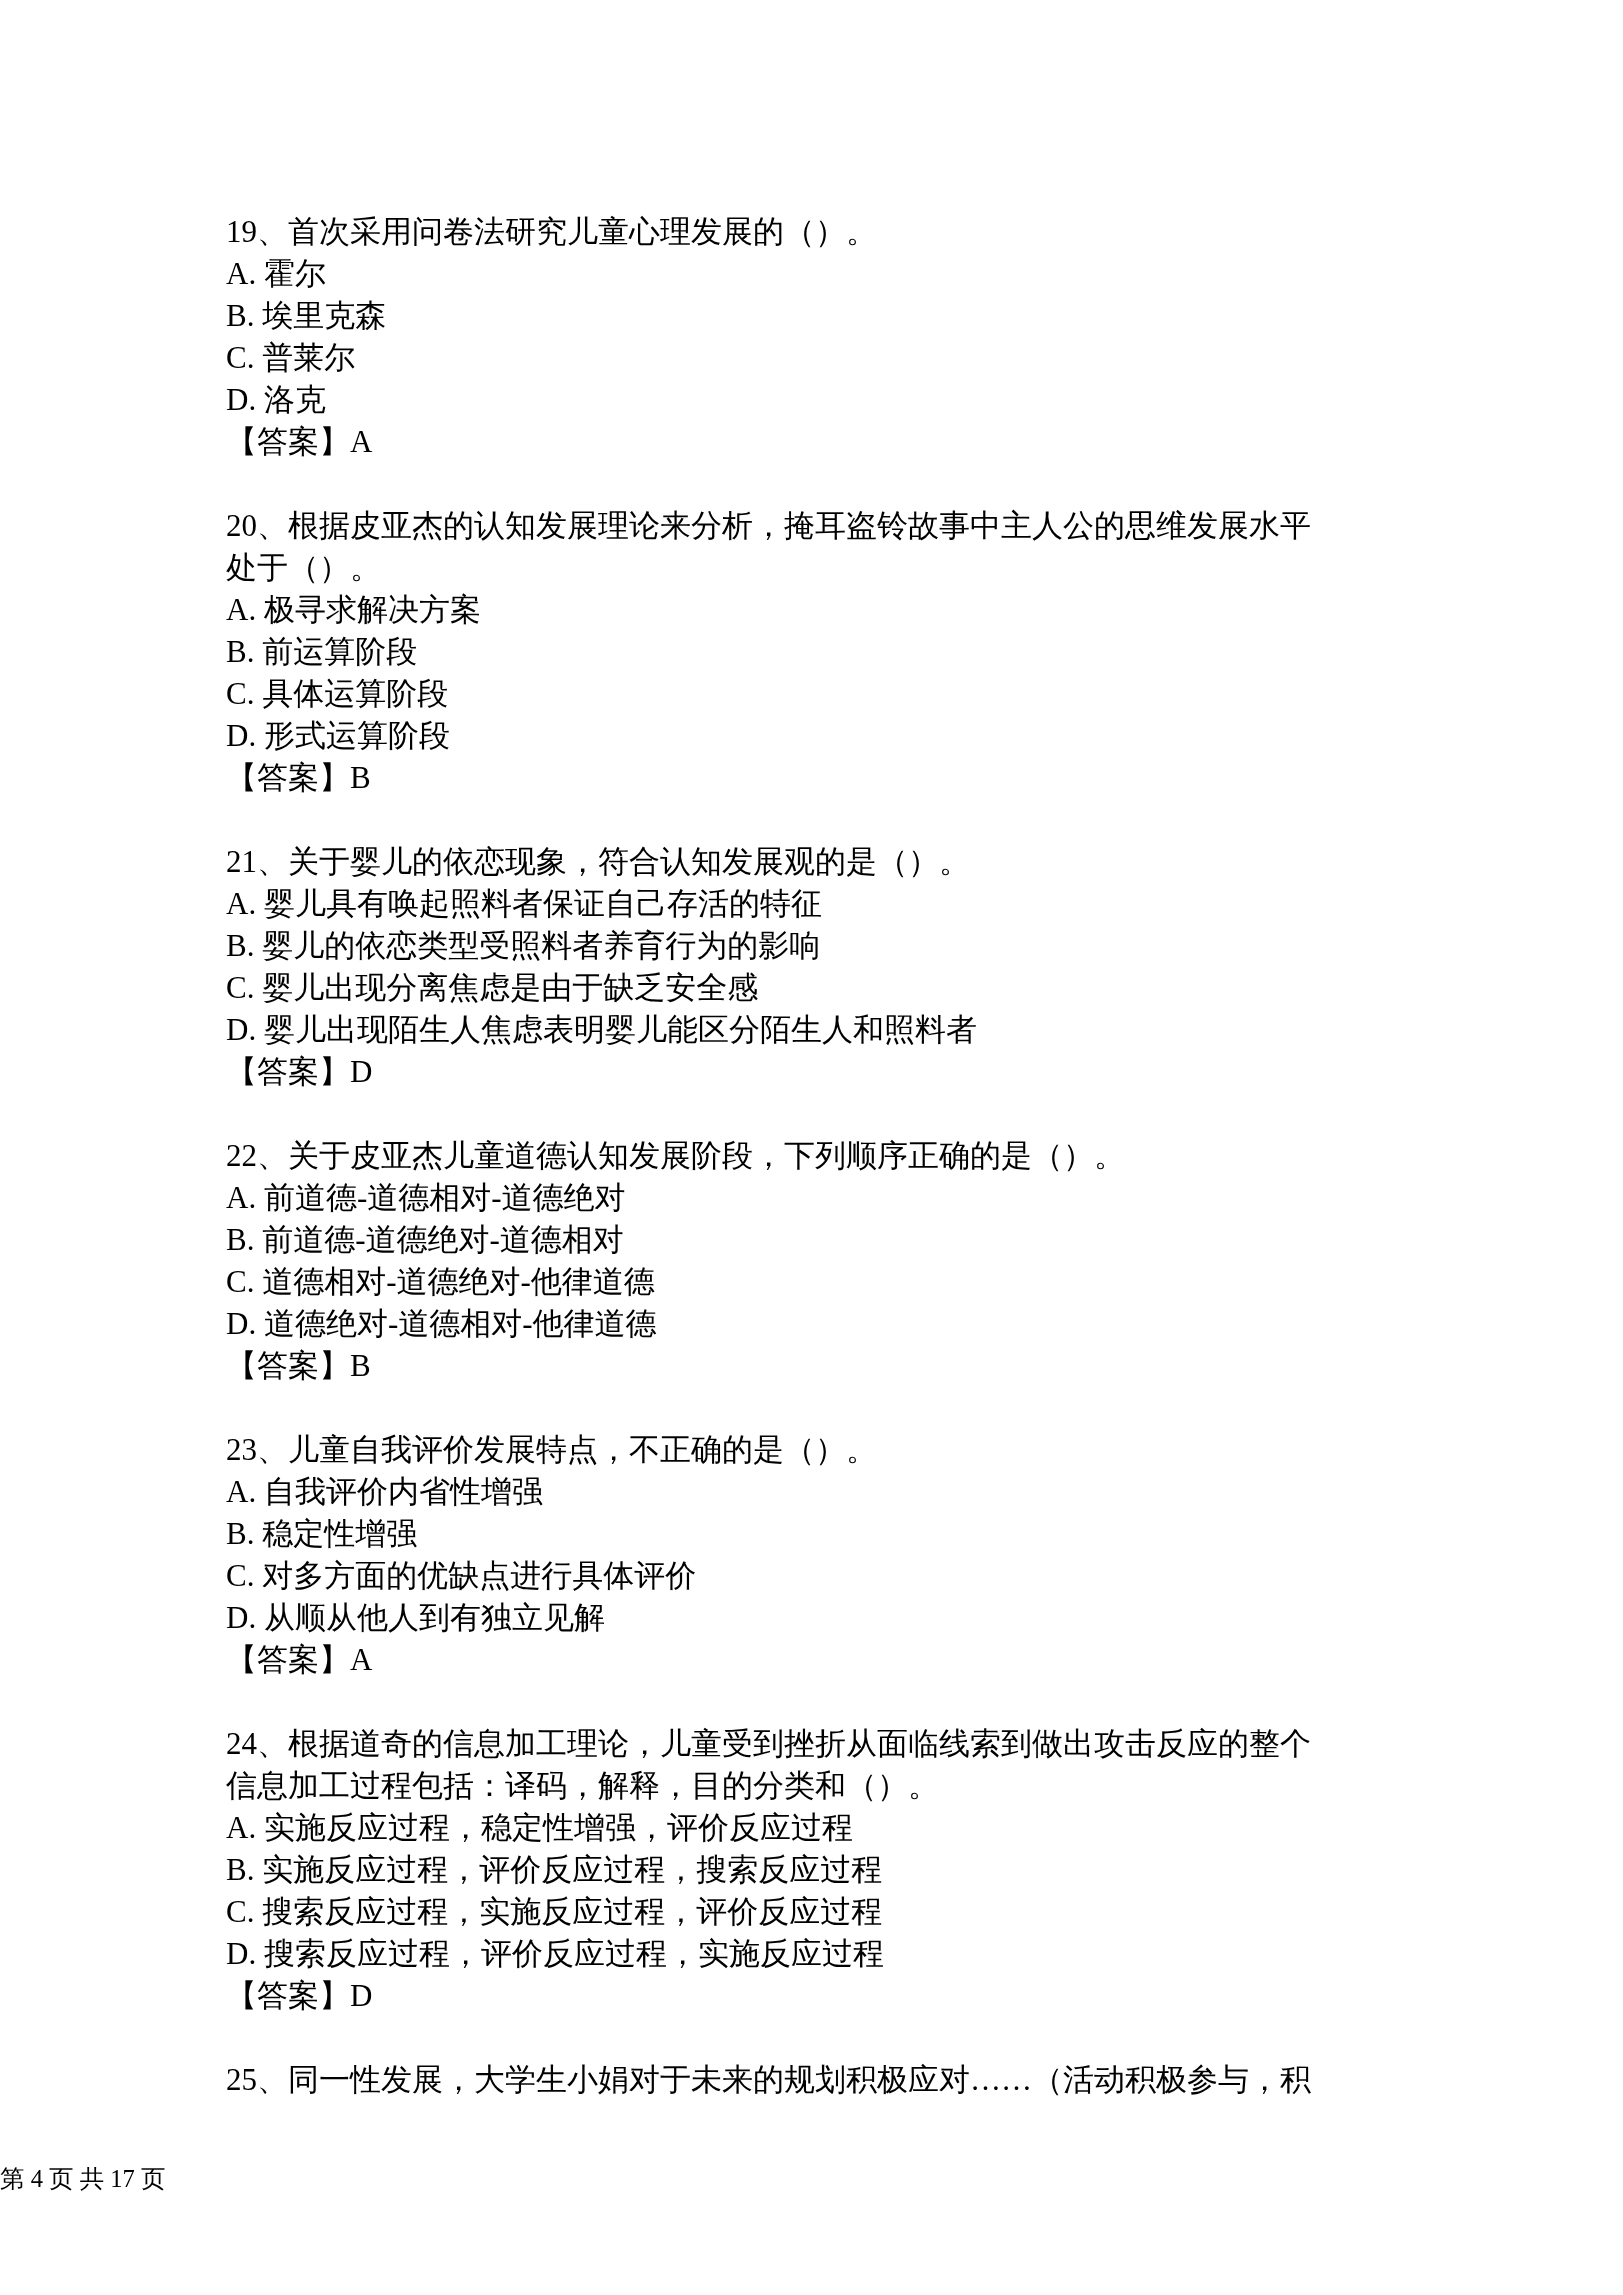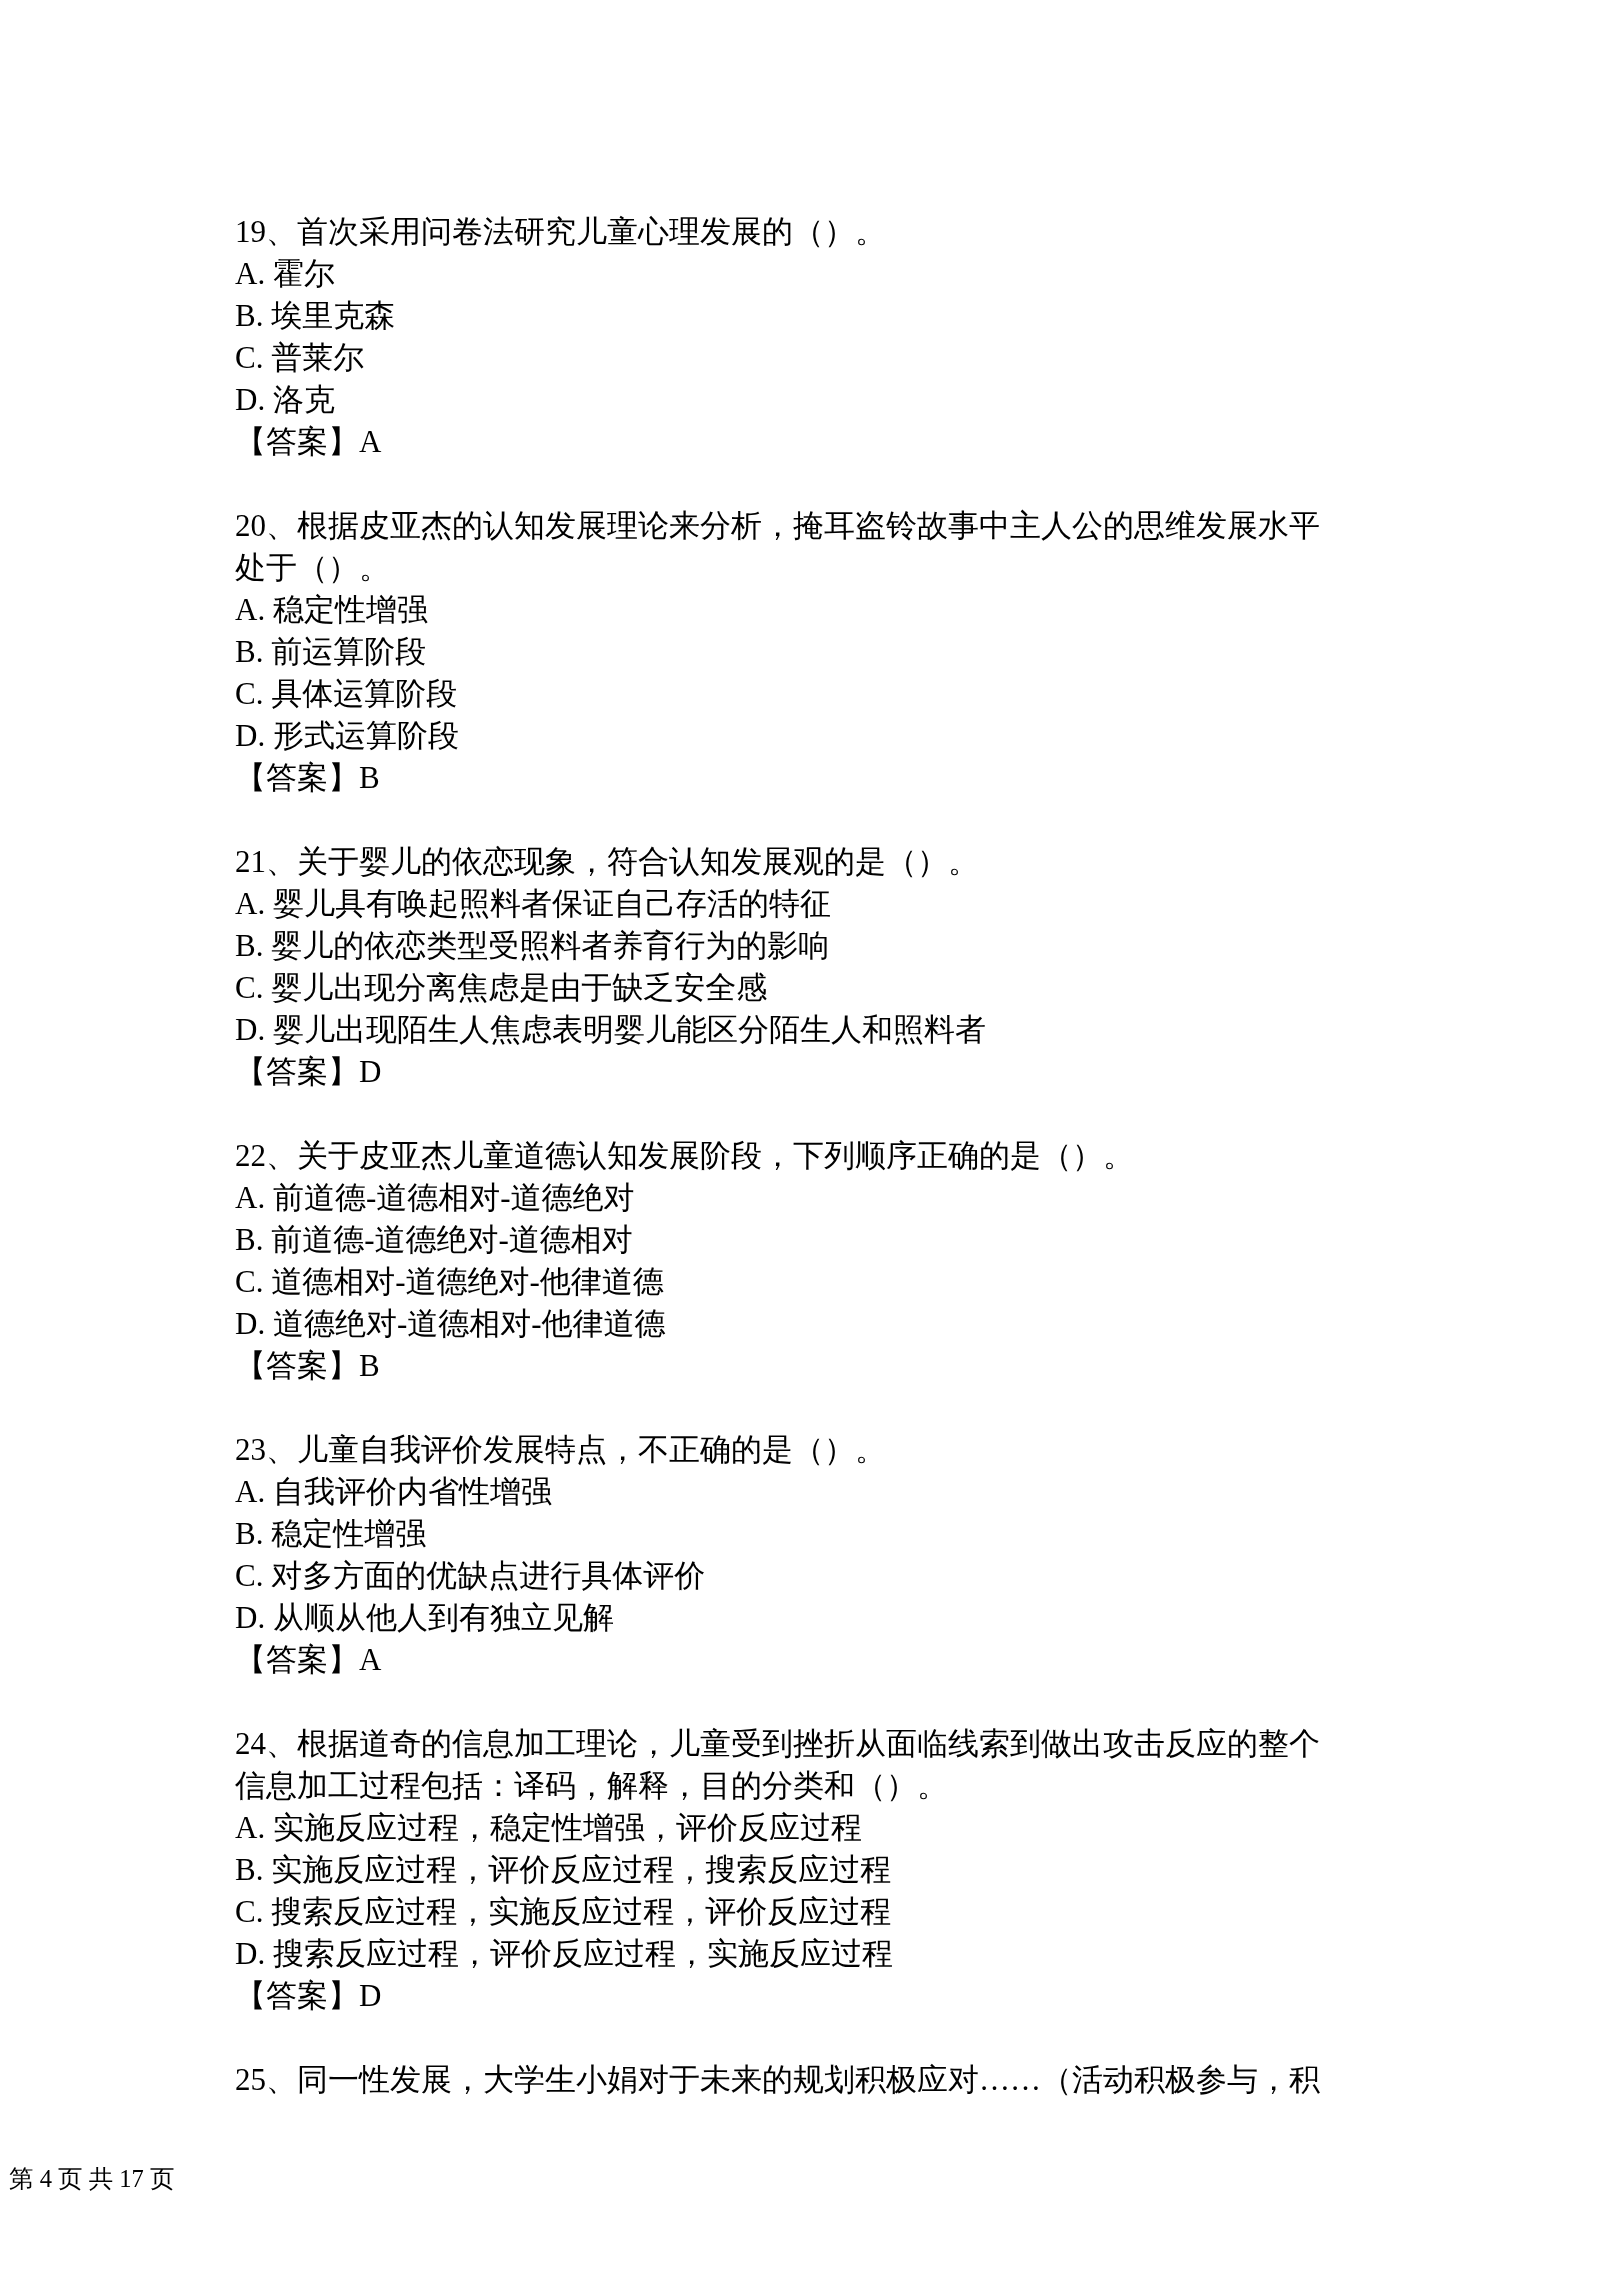--- a/index.html
+++ b/index.html
@@ -5,21 +5,20 @@
   * { margin: 0; padding: 0; box-sizing: border-box; }
   html, body { background: #ffffff; }
   .page {
     position: relative;
     width: 1456px;
     height: 2295px;
     background: #ffffff;
     overflow: hidden;
     font-family: "Liberation Serif", serif;
     color: #000000;
-    margin-left: 9px;
   }
   .content {
     position: absolute;
     left: 226px;
     top: 211px;
     width: 1176px;
   }
   .question { margin-bottom: 42px; }
   .question:last-child { margin-bottom: 0; }
   .line {
@@ -51,21 +50,21 @@
       <p class="line">A. 霍尔</p>
       <p class="line">B. 埃里克森</p>
       <p class="line">C. 普莱尔</p>
       <p class="line">D. 洛克</p>
       <p class="line"><span>【答案】</span><span>A</span></p>
     </section>
 
     <section class="question">
       <p class="line">20、根据皮亚杰的认知发展理论来分析，掩耳盗铃故事中主人公的思维发展水平</p>
       <p class="line">处于（）。</p>
-      <p class="line">A. 稳定性增强</p>
+      <p class="line">A. 极寻求解决方案</p>
       <p class="line">B. 前运算阶段</p>
       <p class="line">C. 具体运算阶段</p>
       <p class="line">D. 形式运算阶段</p>
       <p class="line"><span>【答案】</span><span>B</span></p>
     </section>
 
     <section class="question">
       <p class="line">21、关于婴儿的依恋现象，符合认知发展观的是（）。</p>
       <p class="line">A. 婴儿具有唤起照料者保证自己存活的特征</p>
       <p class="line">B. 婴儿的依恋类型受照料者养育行为的影响</p>

